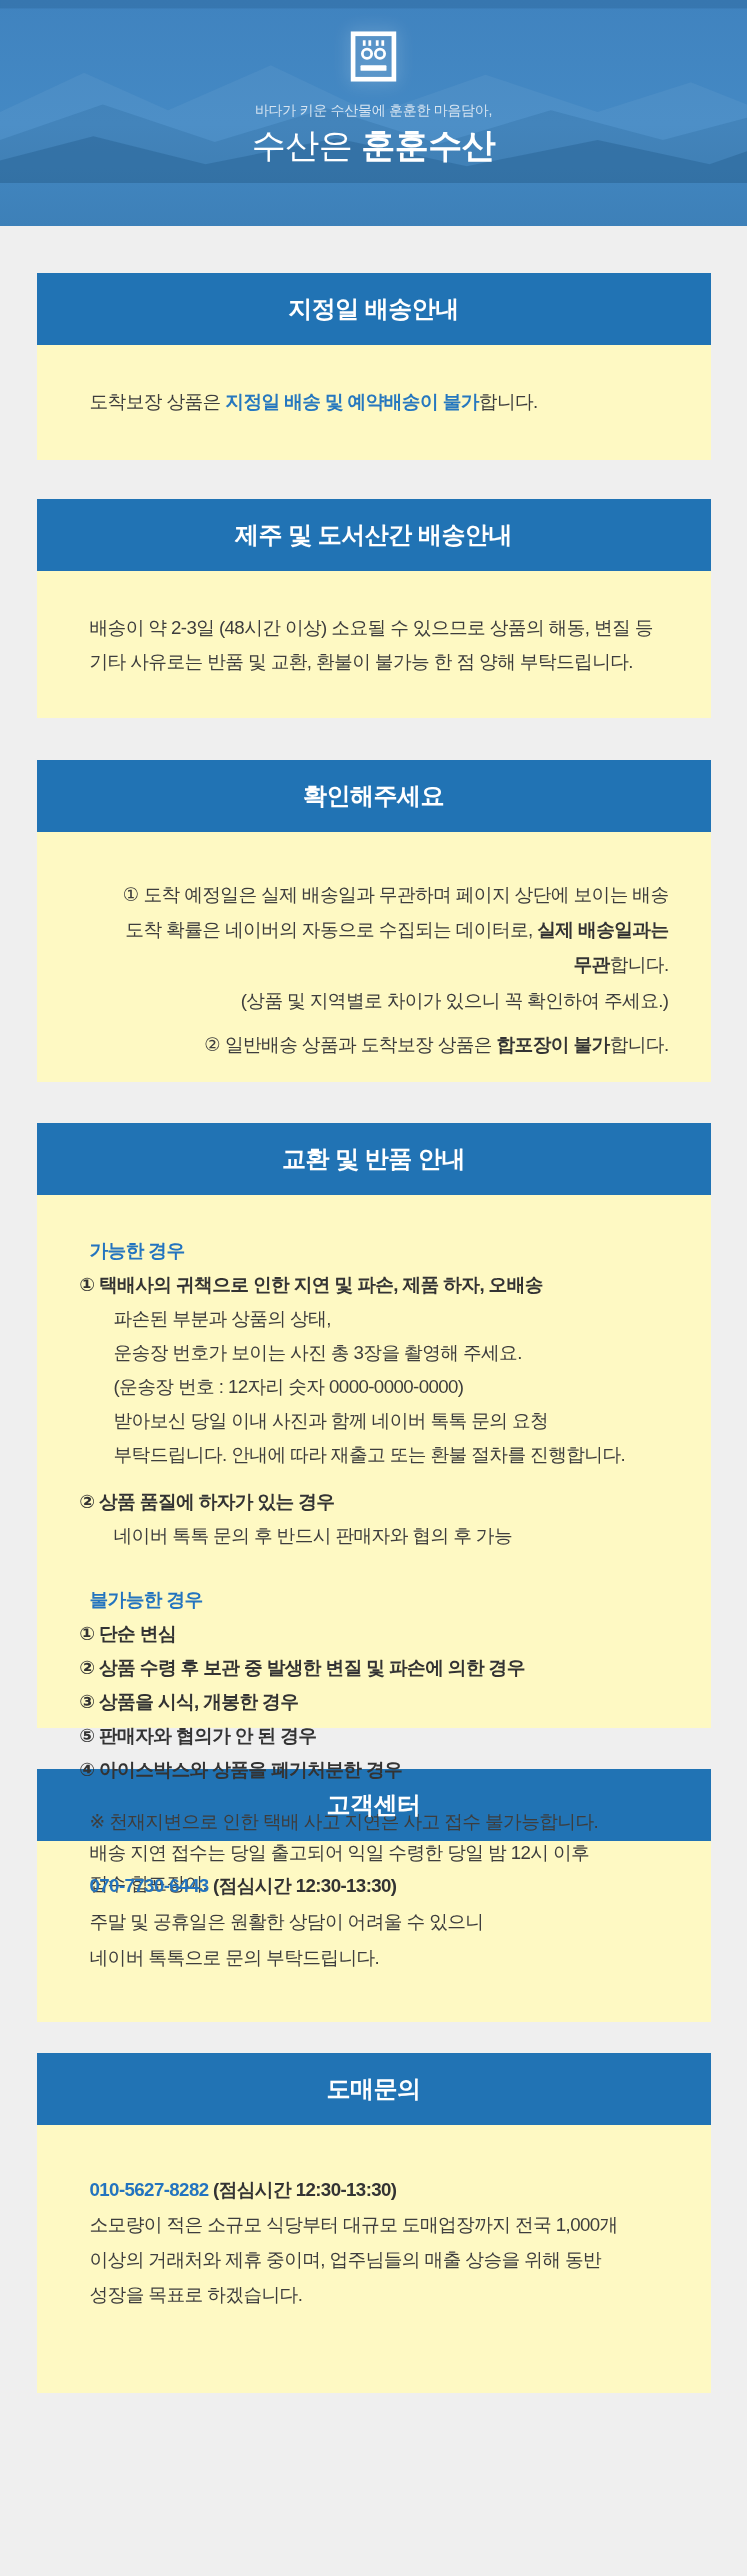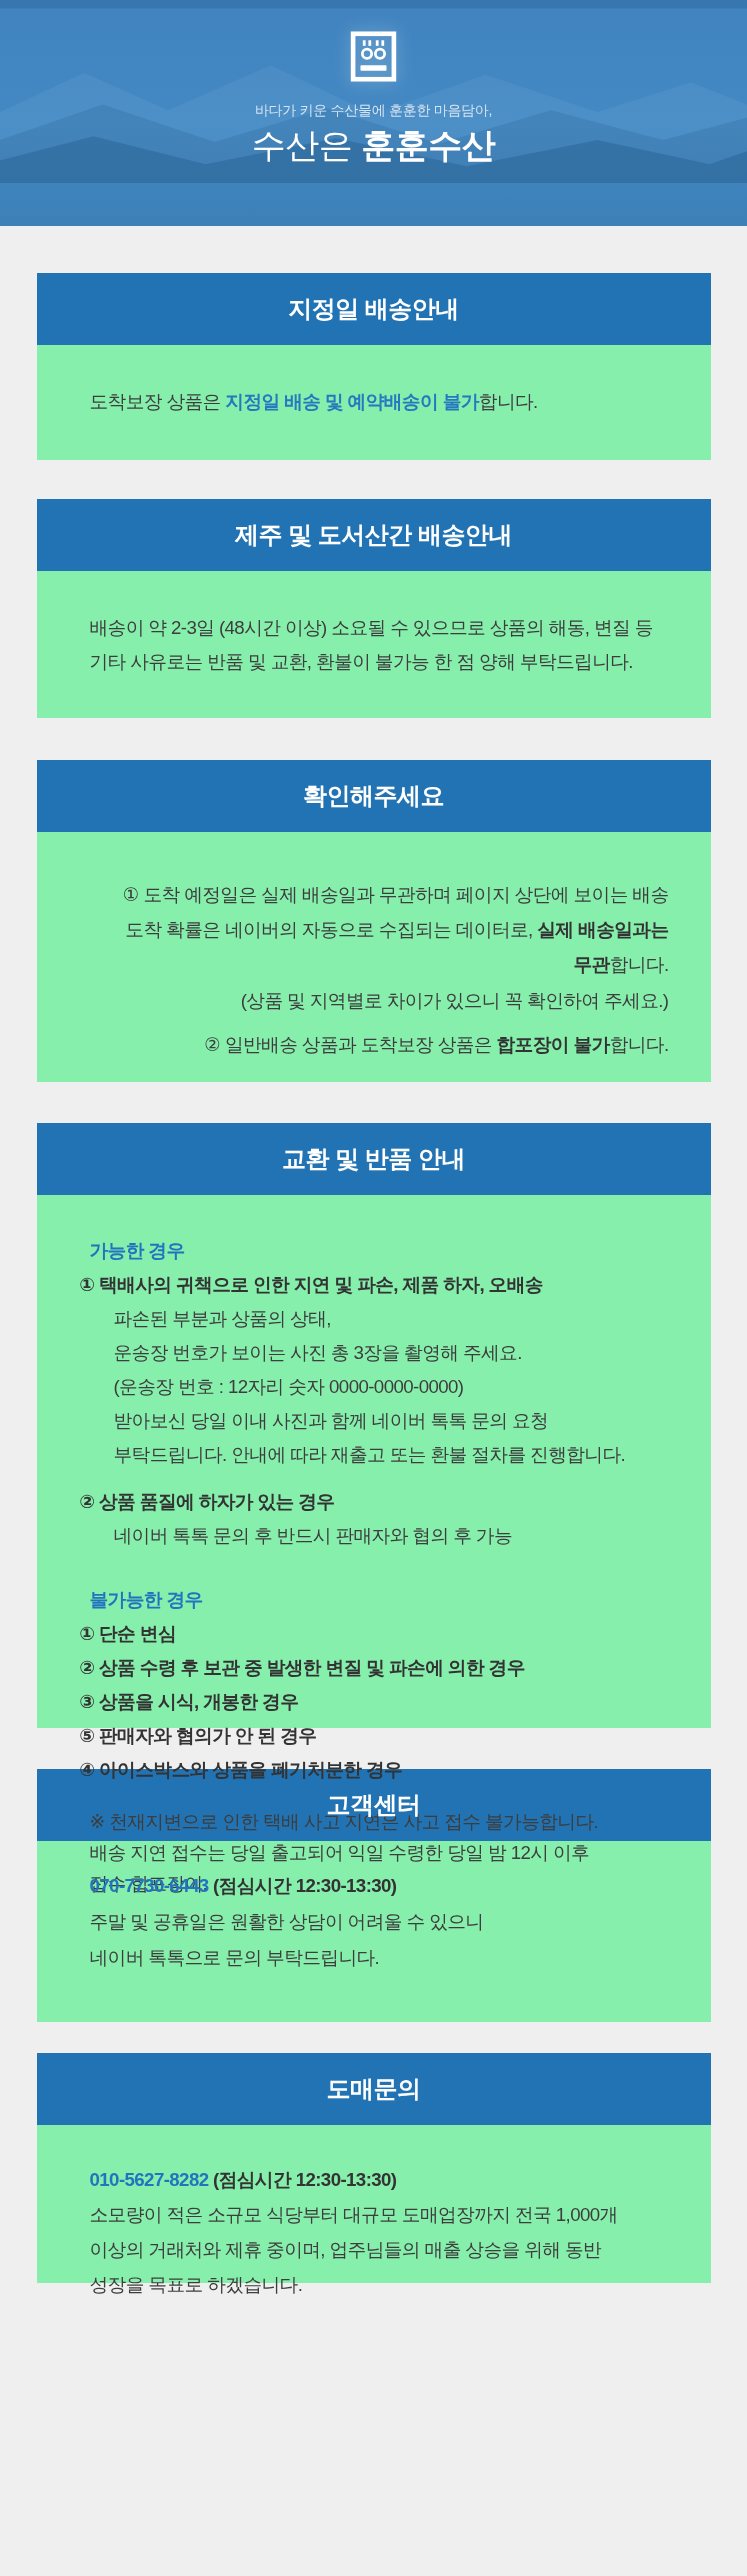--- a/index.html
+++ b/index.html
@@ -13,21 +13,21 @@
     background:linear-gradient(180deg,#4083bf 0%,#4489c4 55%,#3d80b8 100%);}
   .hero svg.bg{position:absolute;left:0;top:0;}
   .hero-logo{position:absolute;left:350px;top:31px;width:47px;height:51px;
     filter:drop-shadow(0 0 9.3px rgba(255,255,255,0.35));}
   .hero-tagline{position:absolute;left:0;top:102px;width:100%;text-align:center;
     font-size:14px;color:#d6e4f1;letter-spacing:-0.3px;}
   .hero-title{position:absolute;left:0;top:123px;width:100%;text-align:center;
     font-size:34px;color:#ffffff;font-weight:400;letter-spacing:-0.5px;}
   .hero-title .brand{font-weight:700;}
   
-  .card{width:674px;margin:0 auto;background:#86efac;}
+  .card{width:674px;margin:0 auto;background:#fef9c3;}
   .card-header{height:72px;background:#2173b4;display:flex;align-items:center;justify-content:center;
     color:#ffffff;font-size:24px;font-weight:700;letter-spacing:-0.5px;}
   .card-body{box-sizing:border-box;padding-left:53px;padding-right:42px;
     font-size:18.7px;letter-spacing:-0.6px;color:#3d3d3d;}
   .gap50{margin-top:47px;} .gap42{margin-top:39px;} .gap45{margin-top:42px;}
   .gap44{margin-top:41px;} .gap48{margin-top:31px;}
   p{margin:0;}
   .em-blue{color:#2678bf;font-weight:700;}
   .bold{font-weight:700;color:#333333;}
   .label-blue{color:#2374bf;font-weight:700;}
@@ -38,21 +38,21 @@
   .b2{height:147px;padding-top:40px;line-height:34px;}
   .b3{height:250px;padding-top:45px;line-height:35px;text-align:right;}
   .b3 .note{margin-top:0.9px;}
   .b3 .item2{margin-top:9.3px;}
   .b4{height:533px;padding-top:39px;line-height:34px;}
   .b4 .p2{margin-top:13px;}
   .b4 .impossible{margin-top:30px;}
   .b4 .disclaimer{margin-top:18.7px;line-height:31px;}
   .b5{height:181px;padding-top:28px;line-height:34px;}
   .b5 .follow{margin-top:1.9px;}
-  .b6{height:158px;padding-top:38px;line-height:33px;}
+  .b6{height:268px;padding-top:48px;line-height:33px;}
   .b6 .follow{margin-top:1.9px;}
   .phone{color:#2374bf;font-weight:700;}
   .hours{font-weight:700;color:#333333;}
 </style>
 </head>
 <body>
 
 <div class="hero">
   <svg class="bg" width="747" height="183" viewBox="0 0 800 196">
     <rect x="0" y="0" width="800" height="9" fill="rgba(22,74,120,0.22)"></rect>

